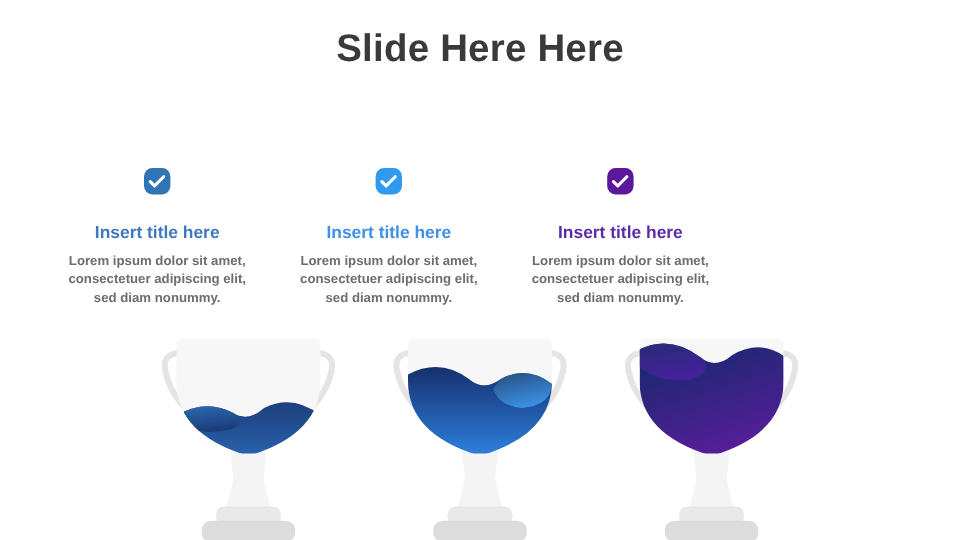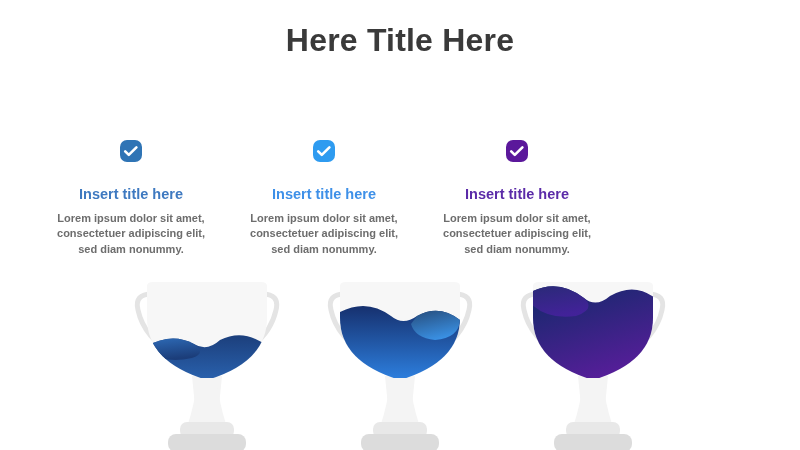--- a/index.html
+++ b/index.html
@@ -94,21 +94,21 @@
   }
   .trophy-slot svg {
     display: block;
   }
 </style>
 </head>
 <body style="background: rgb(255, 255, 255);">
 
 <div class="slide">
 
-  <div class="slide-title" style="color: rgb(58, 58, 58);">Here Title Here</div>
+  <div class="slide-title" style="color: rgb(58, 58, 58);">Slide Here Here</div>
 
   <div class="columns">
 
     <div class="column">
       <div class="check-badge" id="badge-0" style="background: rgb(47, 116, 181);">
         <svg width="22" height="22" viewBox="0 0 22 22">
           <path d="M5.2 11.3 L8.8 14.9 L16.4 7.3" fill="none" stroke="#ffffff" stroke-width="2.6" stroke-linecap="round" stroke-linejoin="round"></path>
         </svg>
       </div>
       <div class="col-title" id="title-0" style="color: rgb(62, 121, 192);">Insert title here</div>

